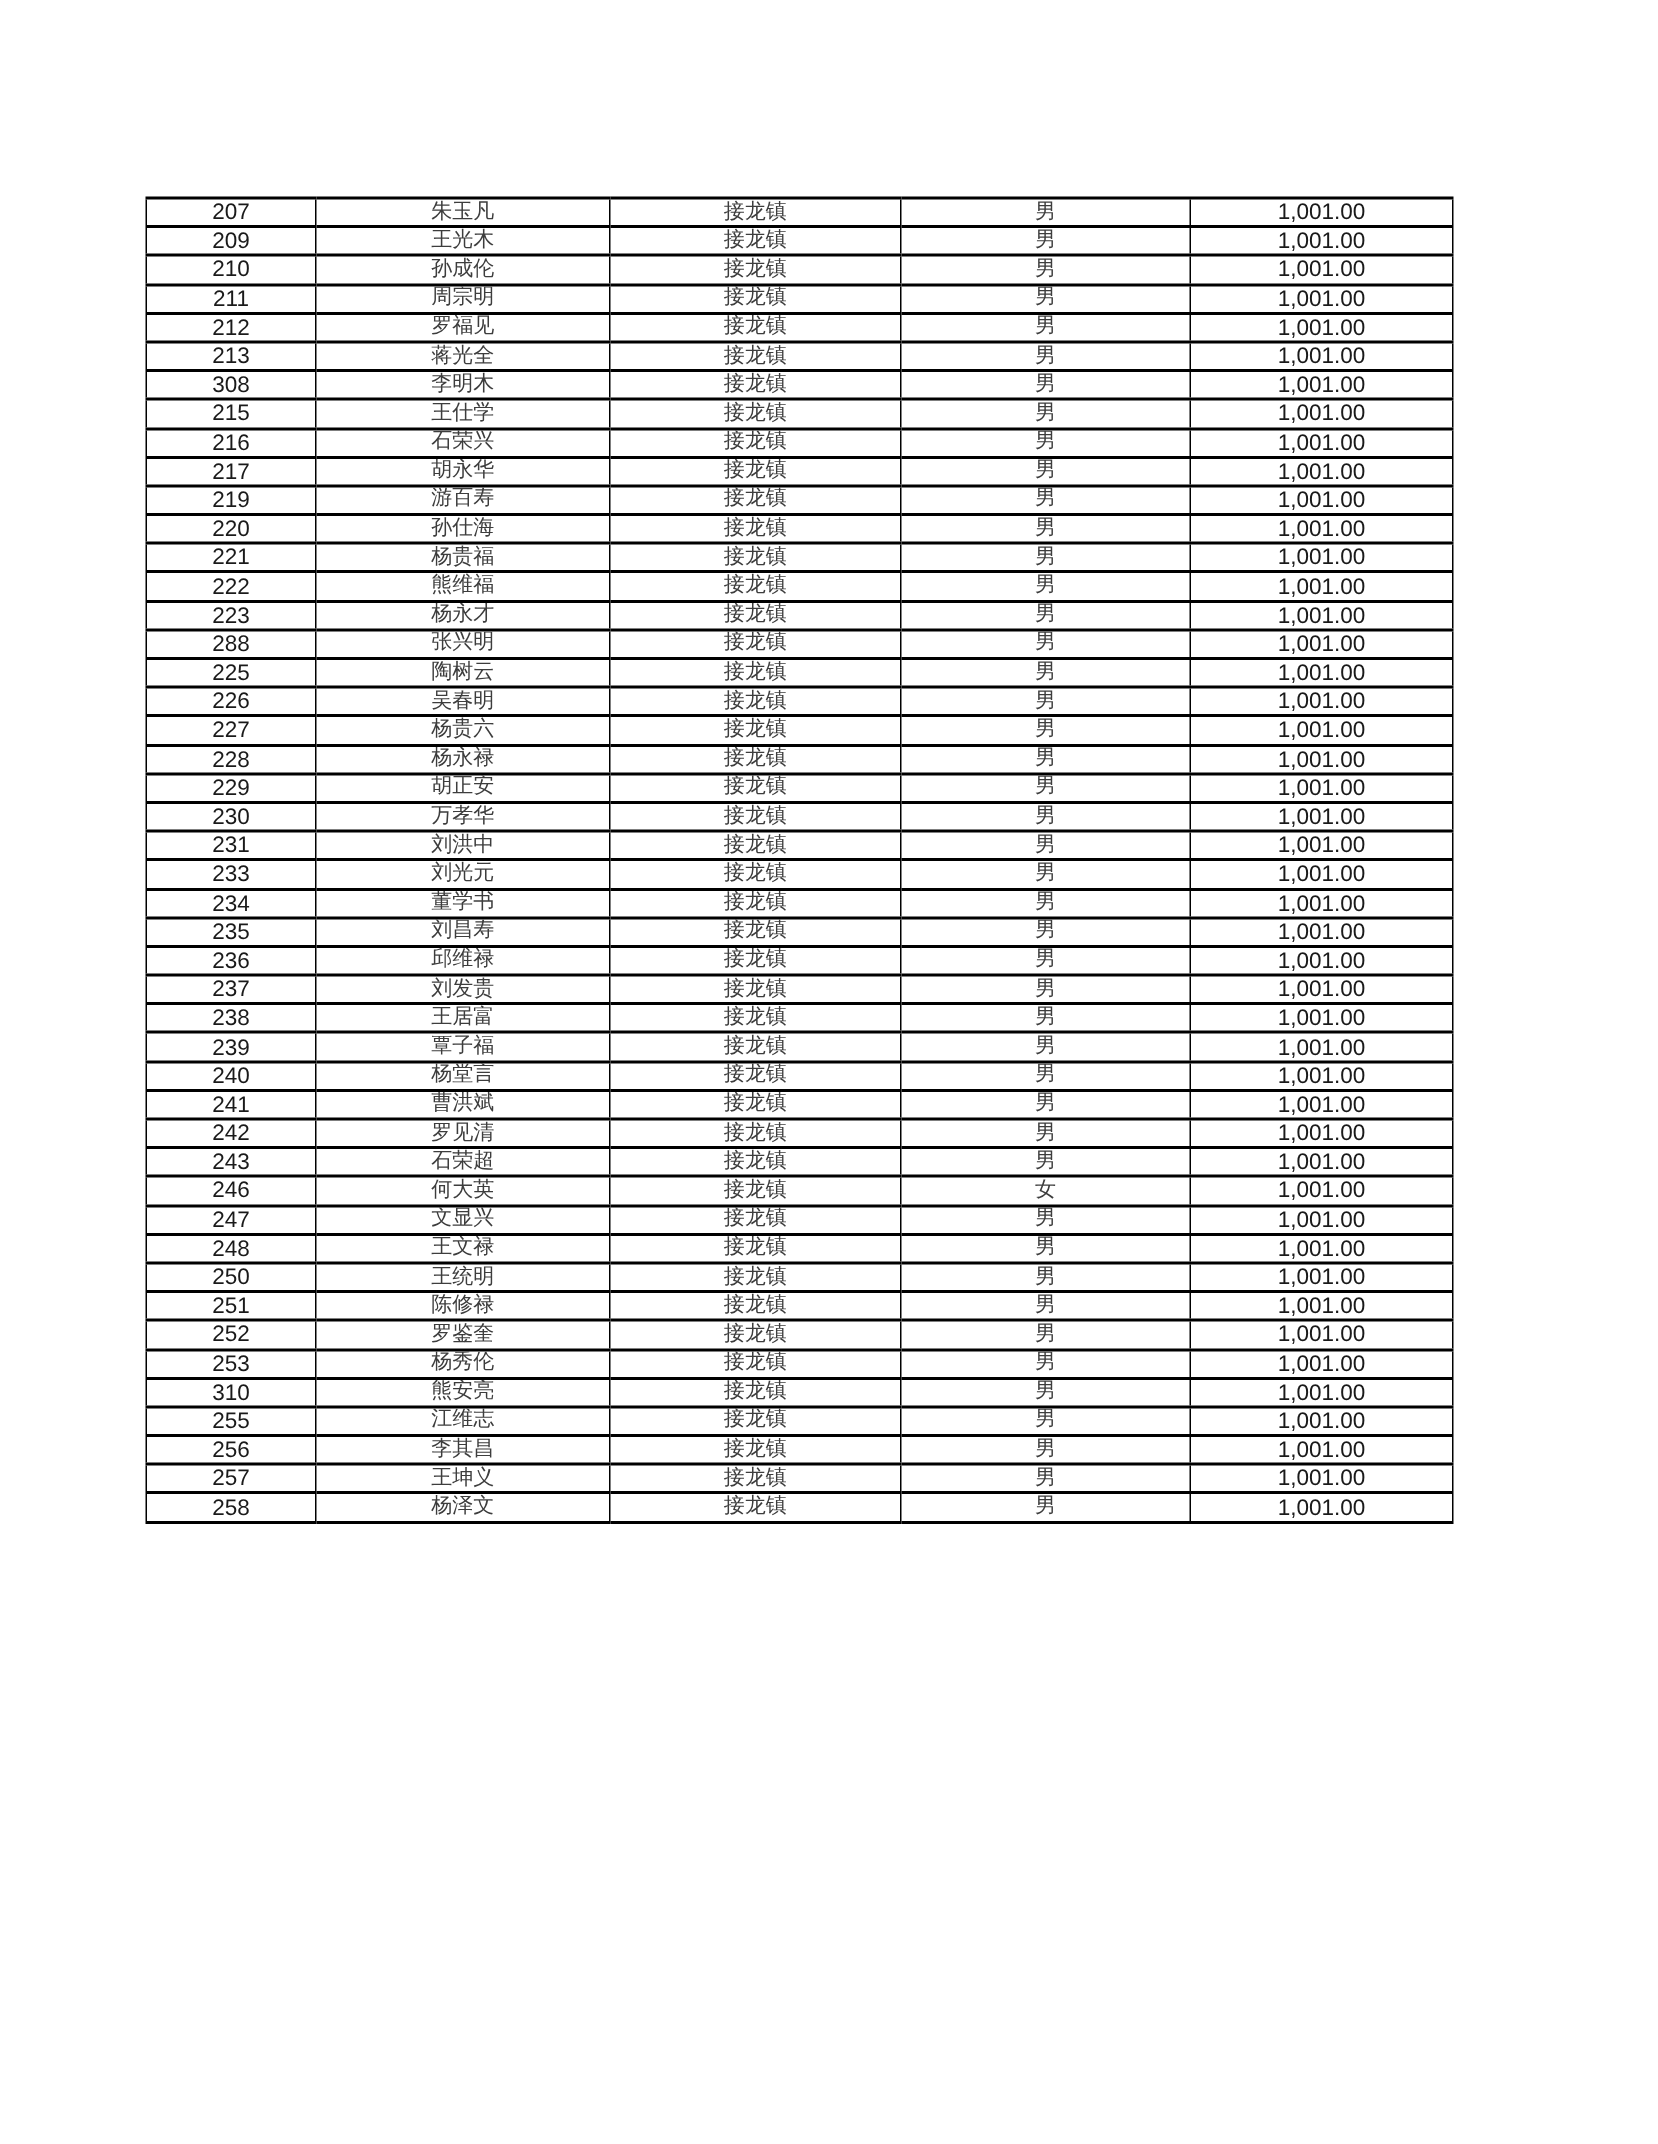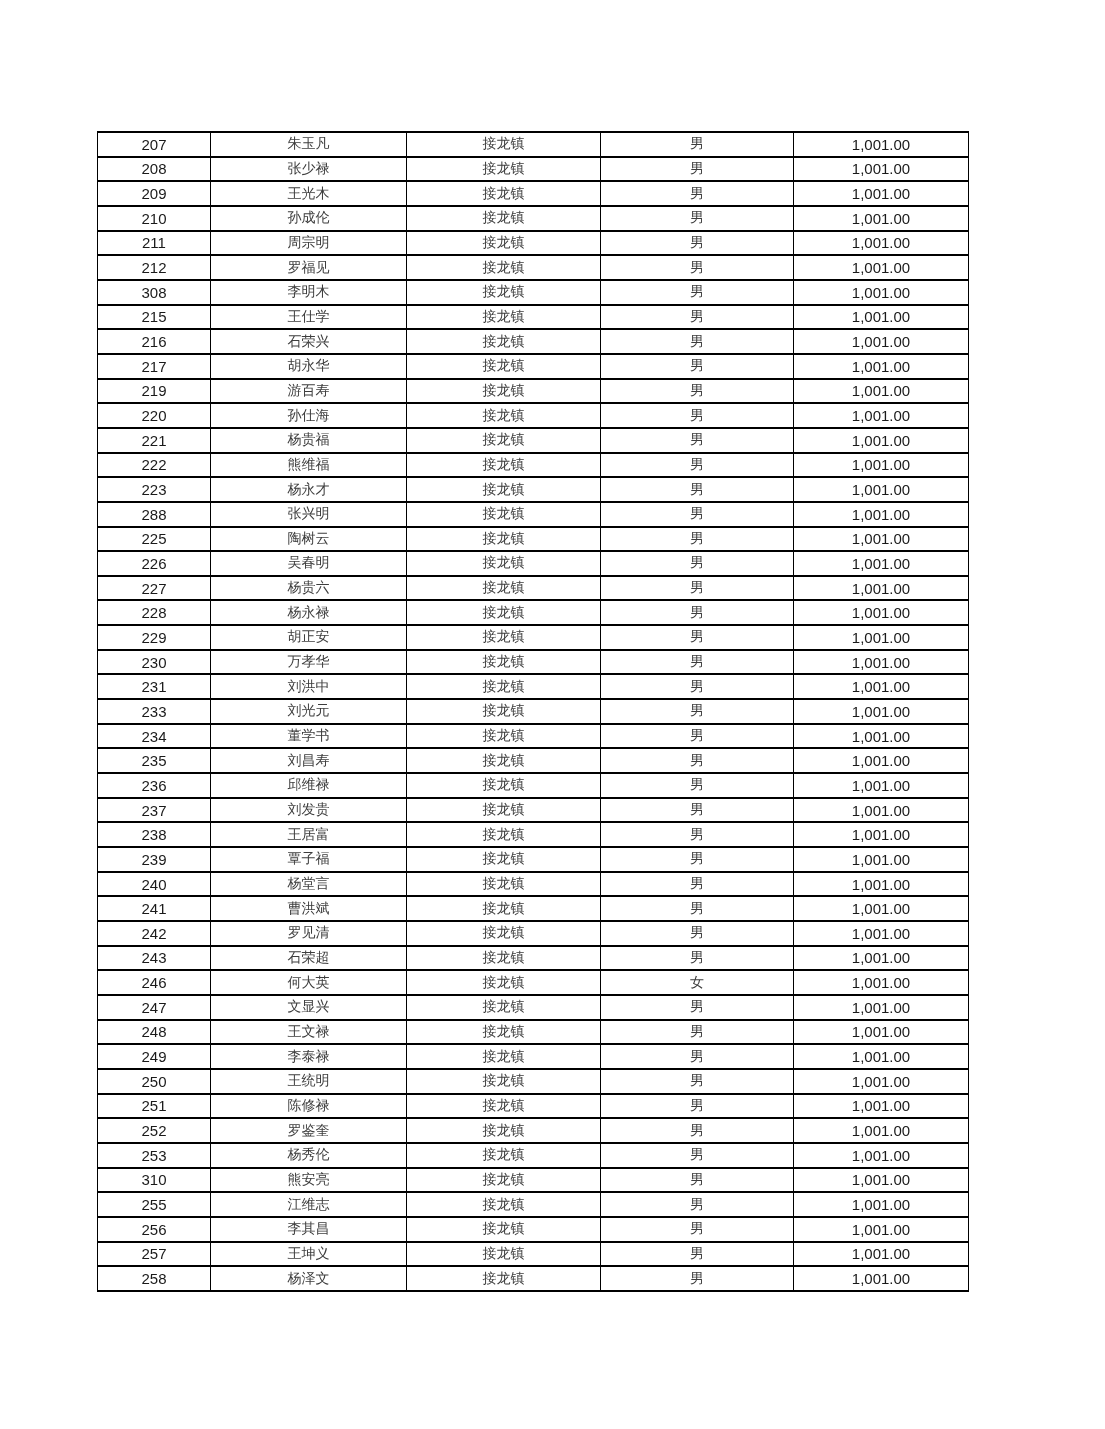--- a/index.html
+++ b/index.html
@@ -12,21 +12,21 @@
     width: 1105px;
     height: 1429px;
     background: #ffffff;
     overflow: hidden;
   }
   table.roster {
     position: absolute;
     left: 97px;
     top: 131px;
     width: 871px;
-    height: 1161px;
+    height: 885px;
     border-collapse: collapse;
     table-layout: fixed;
   }
   table.roster td {
     border: 1px solid #000000;
     border-top-width: 2px;
     border-bottom-width: 2px;
     text-align: center;
     vertical-align: middle;
     padding: 0;
@@ -59,27 +59,20 @@
     </colgroup>
     <tbody>
         <tr>
           <td class="col-no">207</td>
           <td class="col-name">朱玉凡</td>
           <td class="col-town">接龙镇</td>
           <td class="col-gender">男</td>
           <td class="col-amount">1,001.00</td>
         </tr>
         <tr>
-          <td class="col-no">208</td>
-          <td class="col-name">张少禄</td>
-          <td class="col-town">接龙镇</td>
-          <td class="col-gender">男</td>
-          <td class="col-amount">1,001.00</td>
-        </tr>
-        <tr>
           <td class="col-no">209</td>
           <td class="col-name">王光木</td>
           <td class="col-town">接龙镇</td>
           <td class="col-gender">男</td>
           <td class="col-amount">1,001.00</td>
         </tr>
         <tr>
           <td class="col-no">210</td>
           <td class="col-name">孙成伦</td>
           <td class="col-town">接龙镇</td>
@@ -94,20 +87,27 @@
           <td class="col-amount">1,001.00</td>
         </tr>
         <tr>
           <td class="col-no">212</td>
           <td class="col-name">罗福见</td>
           <td class="col-town">接龙镇</td>
           <td class="col-gender">男</td>
           <td class="col-amount">1,001.00</td>
         </tr>
         <tr>
+          <td class="col-no">213</td>
+          <td class="col-name">蒋光全</td>
+          <td class="col-town">接龙镇</td>
+          <td class="col-gender">男</td>
+          <td class="col-amount">1,001.00</td>
+        </tr>
+        <tr>
           <td class="col-no">308</td>
           <td class="col-name">李明木</td>
           <td class="col-town">接龙镇</td>
           <td class="col-gender">男</td>
           <td class="col-amount">1,001.00</td>
         </tr>
         <tr>
           <td class="col-no">215</td>
           <td class="col-name">王仕学</td>
           <td class="col-town">接龙镇</td>
@@ -306,27 +306,20 @@
         <tr>
           <td class="col-no">247</td>
           <td class="col-name">文显兴</td>
           <td class="col-town">接龙镇</td>
           <td class="col-gender">男</td>
           <td class="col-amount">1,001.00</td>
         </tr>
         <tr>
           <td class="col-no">248</td>
           <td class="col-name">王文禄</td>
-          <td class="col-town">接龙镇</td>
-          <td class="col-gender">男</td>
-          <td class="col-amount">1,001.00</td>
-        </tr>
-        <tr>
-          <td class="col-no">249</td>
-          <td class="col-name">李泰禄</td>
           <td class="col-town">接龙镇</td>
           <td class="col-gender">男</td>
           <td class="col-amount">1,001.00</td>
         </tr>
         <tr>
           <td class="col-no">250</td>
           <td class="col-name">王统明</td>
           <td class="col-town">接龙镇</td>
           <td class="col-gender">男</td>
           <td class="col-amount">1,001.00</td>

